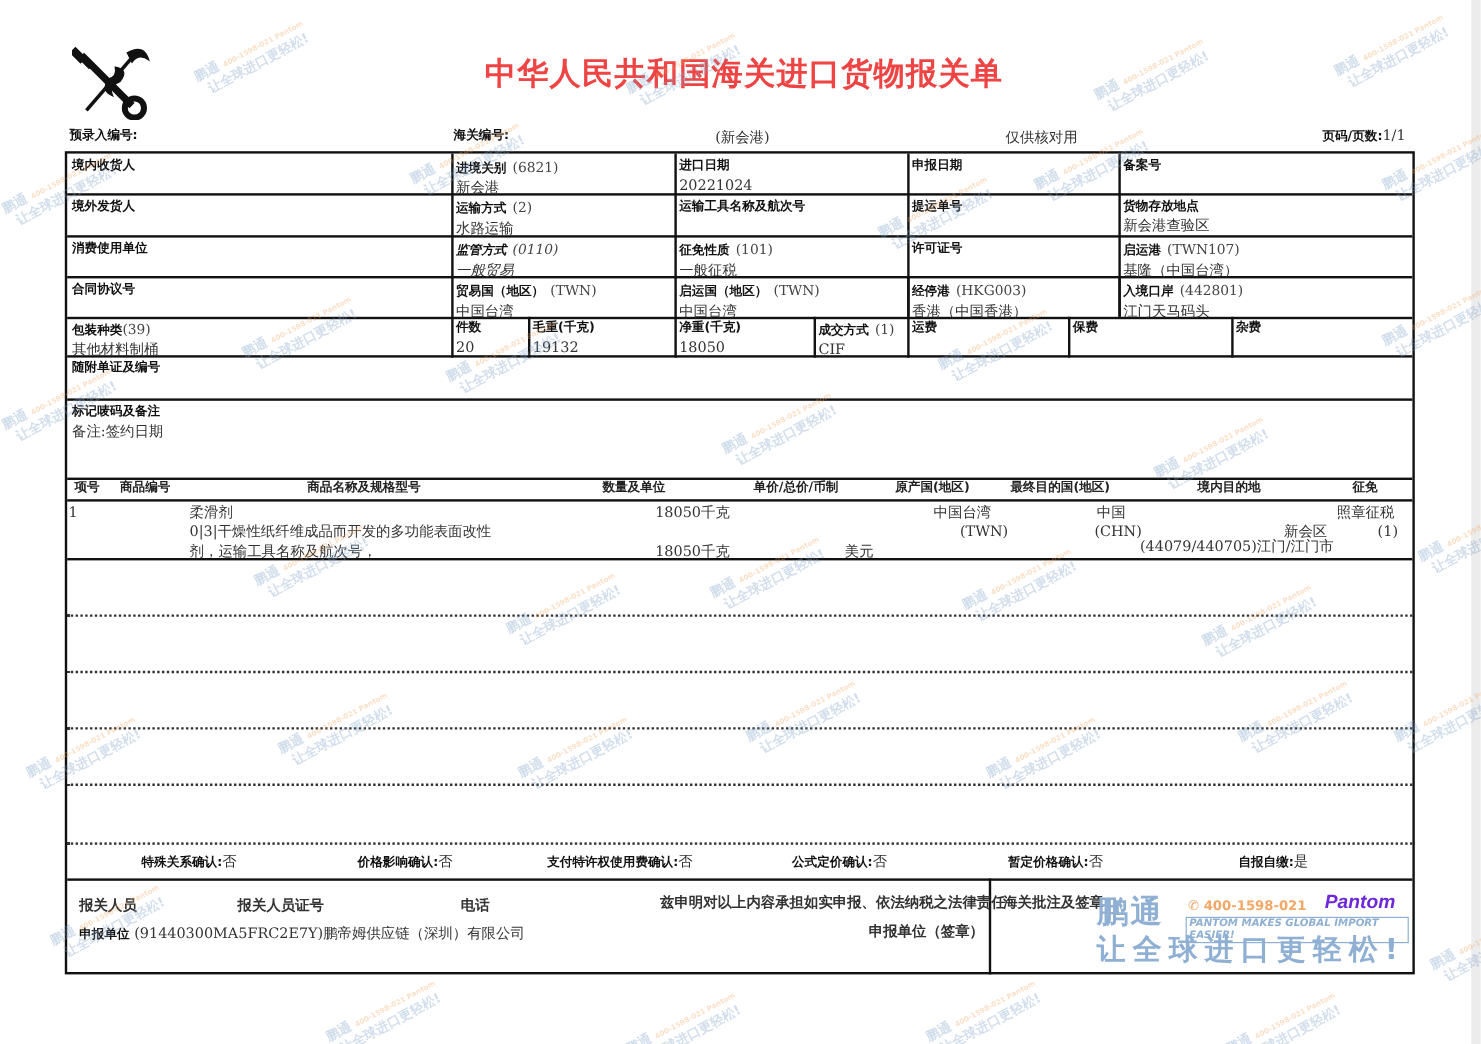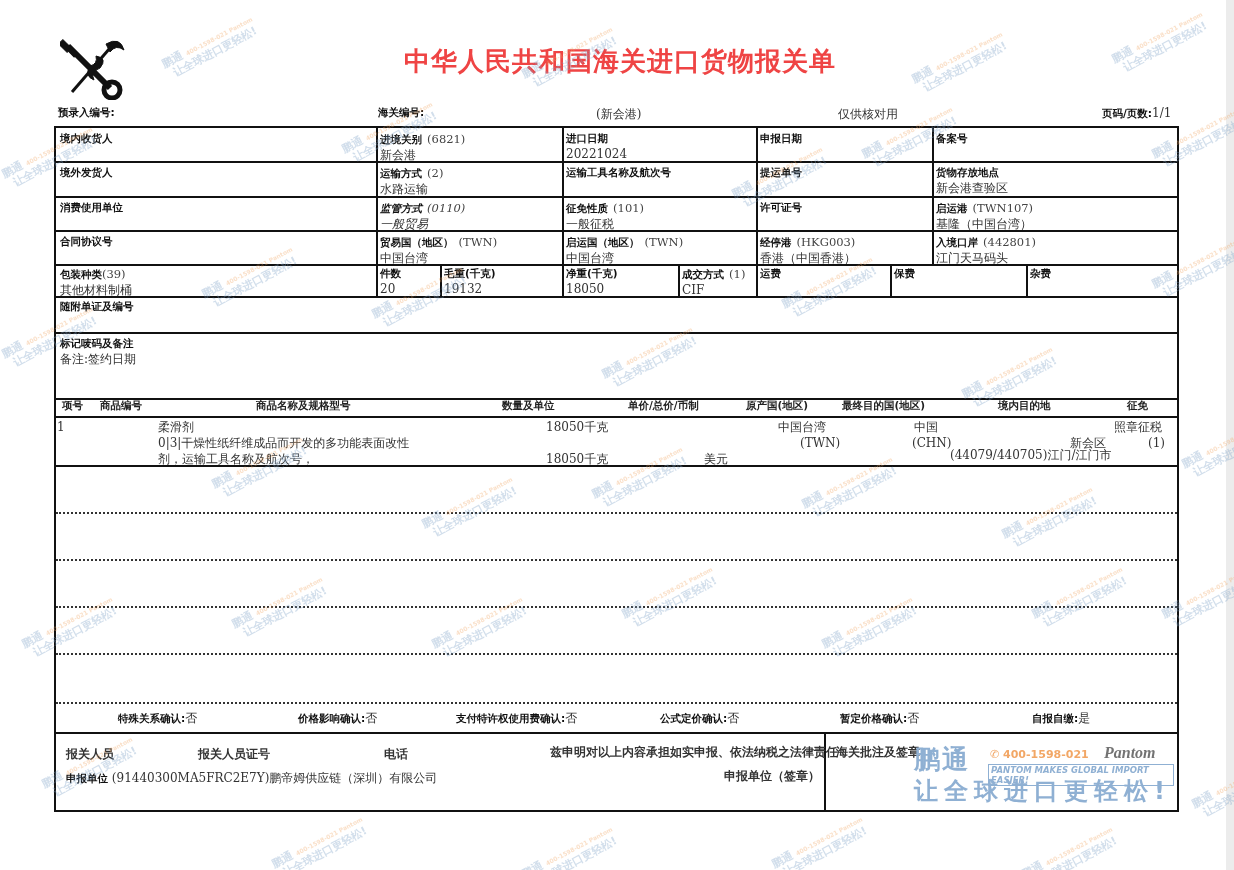--- a/index.html
+++ b/index.html
@@ -28,21 +28,21 @@
   .td { position: absolute; font-size: 12px; color: #333; white-space: nowrap; line-height: 16px; }
 
   .wm { position: absolute; transform: rotate(-28deg); transform-origin: left top; opacity: 0.35; pointer-events: none; white-space: nowrap; line-height: 12px; }
   .wm .l1 { font-family: "DejaVu Sans", sans-serif; font-weight: bold; font-size: 11px; color: #7fa3c8; }
   .wm .l1 .ph { color: #f0a460; font-size: 6px; margin-left: 4px; }
   .wm .l2 { font-family: "DejaVu Sans", sans-serif; font-weight: bold; font-size: 11px; color: #7fa3c8; padding-left: 6px; }
 
   .brand { position: absolute; left: 914px; top: 742px; width: 260px; height: 64px; }
   .brand .big { position: absolute; left: 0; top: 0; font-family: "DejaVu Sans", sans-serif; font-weight: bold; font-size: 26px; color: #8fb0d3; letter-spacing: 2px; }
   .brand .phone { position: absolute; left: 76px; top: 6px; font-family: "DejaVu Sans", sans-serif; font-weight: bold; font-size: 11px; color: #f2a766; }
-  .brand .pantom { position: absolute; left: 190px; top: 2px; font-family: Liberation Serif, serif; font-weight: bold; font-style: italic; font-size: 16px; color: #737373; }
+  .brand .pantom { position: absolute; left: 190px; top: 2px; font-family: Liberation Sans, sans-serif; font-weight: bold; font-style: italic; font-size: 16px; color: #6d28d9; }
   .brand .tag { position: absolute; left: 74px; top: 22px; font-family: "DejaVu Sans", sans-serif; font-weight: bold; font-style: italic; font-size: 8.5px; color: #8fb0d3; border: 1px solid #8fb0d3; padding: 0 2px; }
   .brand .slogan { position: absolute; left: 0; top: 33px; font-family: "DejaVu Sans", sans-serif; font-weight: bold; font-size: 24px; color: #8fb0d3; letter-spacing: 6px; }
 </style>
 </head>
 <body>
 
 <div class="right-strip"></div>
 
 <svg class="logo" viewBox="0 0 66 64">
   <g fill="#111" stroke="#111">

